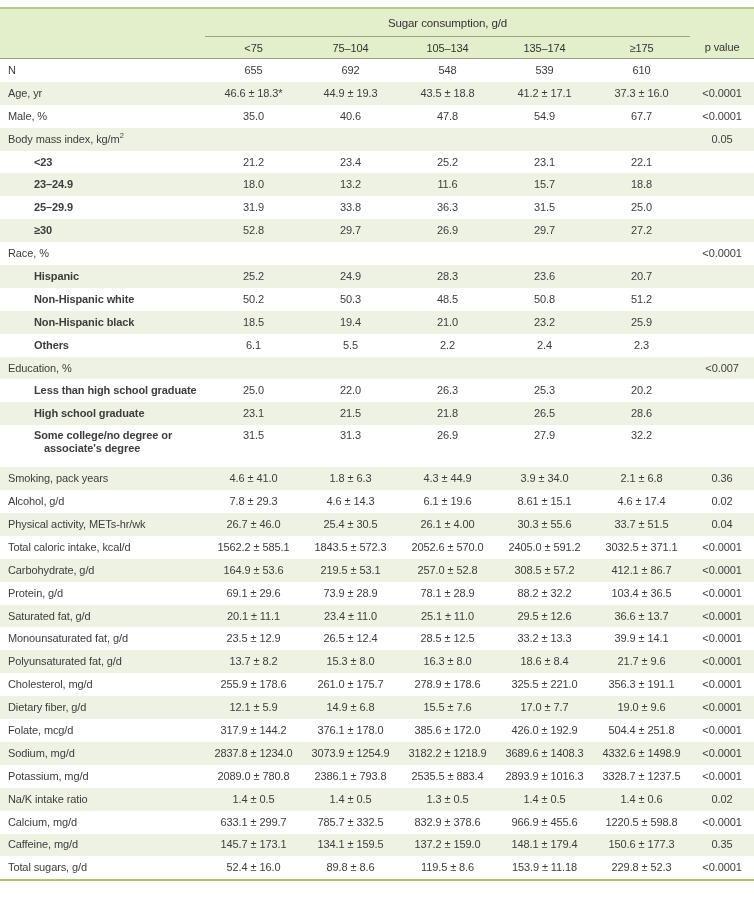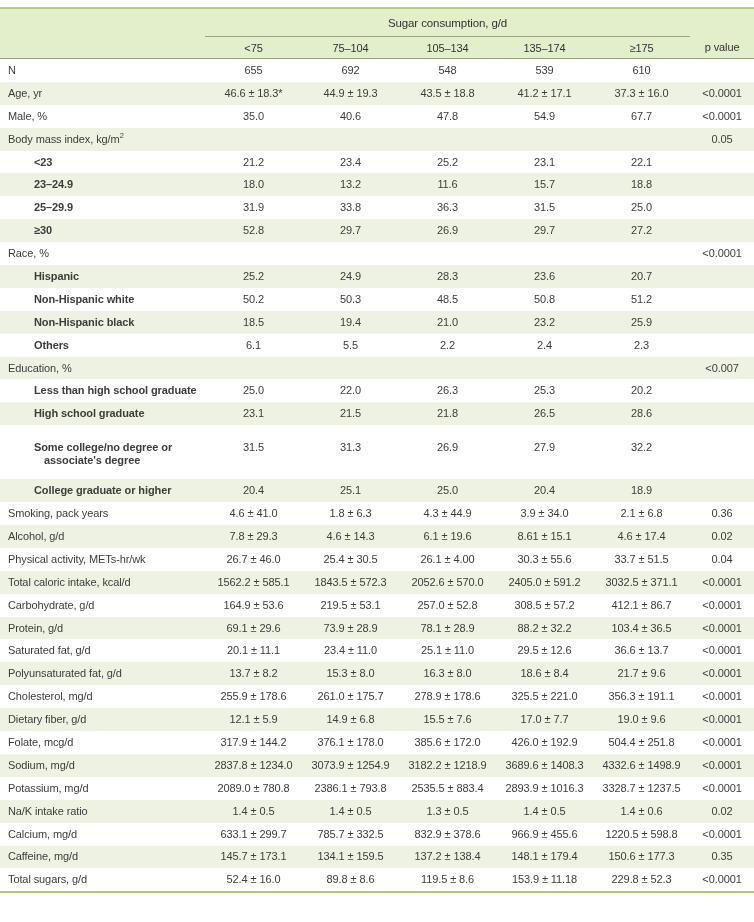--- a/index.html
+++ b/index.html
@@ -71,21 +71,21 @@
     line-height: 0;
     vertical-align: super;
   }
   .lbl-line2 { padding-left: 10px; }
   td.val  { text-align: center; }
   td.pval { text-align: center; }
 
   tr.tall th, tr.tall td {
     height: 38px;
     vertical-align: top;
-    padding-top: 16px;
+    padding-top: 4px;
   }
 </style>
 </head>
 <body>
 
 <div class="page">
   <table class="baseline">
     <colgroup>
       <col class="c-stub">
       <col class="c-data">
@@ -259,29 +259,20 @@
         <tr class="tall">
     <th class="rowlabel indent"><span class="lbl-text">Some college/no degree or</span><div class="lbl-line2">associate's degree</div></th>
     <td class="val">31.5</td>
     <td class="val">31.3</td>
     <td class="val">26.9</td>
     <td class="val">27.9</td>
     <td class="val">32.2</td>
     <td class="pval"></td>
   </tr>
         <tr>
-    <th class="rowlabel indent"><span class="lbl-text">College graduate or higher</span></th>
-    <td class="val">20.4</td>
-    <td class="val">25.1</td>
-    <td class="val">25.0</td>
-    <td class="val">20.4</td>
-    <td class="val">18.9</td>
-    <td class="pval"></td>
-  </tr>
-        <tr>
     <th class="rowlabel"><span class="lbl-text">Smoking, pack years</span></th>
     <td class="val">4.6 ± 41.0</td>
     <td class="val">1.8 ± 6.3</td>
     <td class="val">4.3 ± 44.9</td>
     <td class="val">3.9 ± 34.0</td>
     <td class="val">2.1 ± 6.8</td>
     <td class="pval">0.36</td>
   </tr>
         <tr>
     <th class="rowlabel"><span class="lbl-text">Alcohol, g/d</span></th>
@@ -331,20 +322,29 @@
         <tr>
     <th class="rowlabel"><span class="lbl-text">Saturated fat, g/d</span></th>
     <td class="val">20.1 ± 11.1</td>
     <td class="val">23.4 ± 11.0</td>
     <td class="val">25.1 ± 11.0</td>
     <td class="val">29.5 ± 12.6</td>
     <td class="val">36.6 ± 13.7</td>
     <td class="pval">&lt;0.0001</td>
   </tr>
         <tr>
+    <th class="rowlabel"><span class="lbl-text">Monounsaturated fat, g/d</span></th>
+    <td class="val">23.5 ± 12.9</td>
+    <td class="val">26.5 ± 12.4</td>
+    <td class="val">28.5 ± 12.5</td>
+    <td class="val">33.2 ± 13.3</td>
+    <td class="val">39.9 ± 14.1</td>
+    <td class="pval">&lt;0.0001</td>
+  </tr>
+        <tr>
     <th class="rowlabel"><span class="lbl-text">Polyunsaturated fat, g/d</span></th>
     <td class="val">13.7 ± 8.2</td>
     <td class="val">15.3 ± 8.0</td>
     <td class="val">16.3 ± 8.0</td>
     <td class="val">18.6 ± 8.4</td>
     <td class="val">21.7 ± 9.6</td>
     <td class="pval">&lt;0.0001</td>
   </tr>
         <tr>
     <th class="rowlabel"><span class="lbl-text">Cholesterol, mg/d</span></th>
@@ -406,21 +406,21 @@
     <td class="val">785.7 ± 332.5</td>
     <td class="val">832.9 ± 378.6</td>
     <td class="val">966.9 ± 455.6</td>
     <td class="val">1220.5 ± 598.8</td>
     <td class="pval">&lt;0.0001</td>
   </tr>
         <tr>
     <th class="rowlabel"><span class="lbl-text">Caffeine, mg/d</span></th>
     <td class="val">145.7 ± 173.1</td>
     <td class="val">134.1 ± 159.5</td>
-    <td class="val">137.2 ± 138.4</td>
+    <td class="val">137.2 ± 159.0</td>
     <td class="val">148.1 ± 179.4</td>
     <td class="val">150.6 ± 177.3</td>
     <td class="pval">0.35</td>
   </tr>
         <tr>
     <th class="rowlabel"><span class="lbl-text">Total sugars, g/d</span></th>
     <td class="val">52.4 ± 16.0</td>
     <td class="val">89.8 ± 8.6</td>
     <td class="val">119.5 ± 8.6</td>
     <td class="val">153.9 ± 11.18</td>

